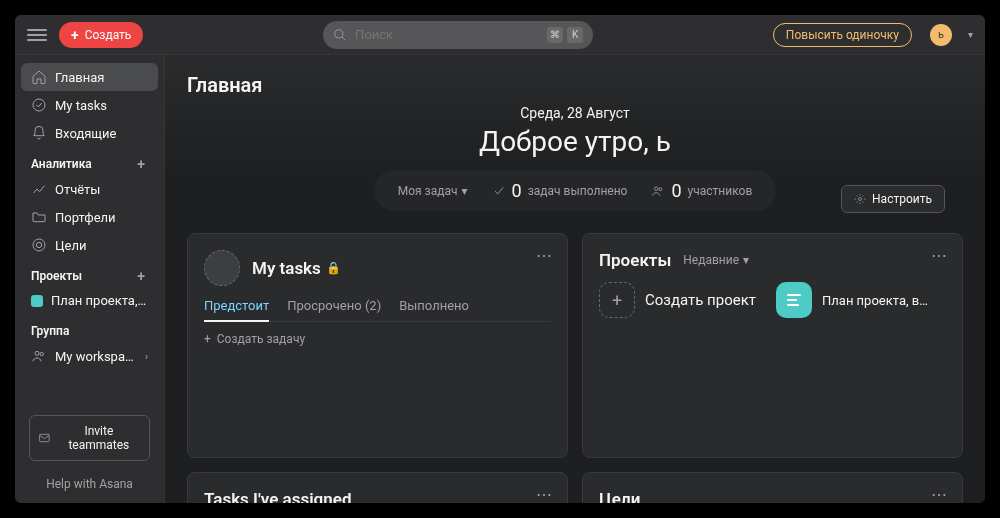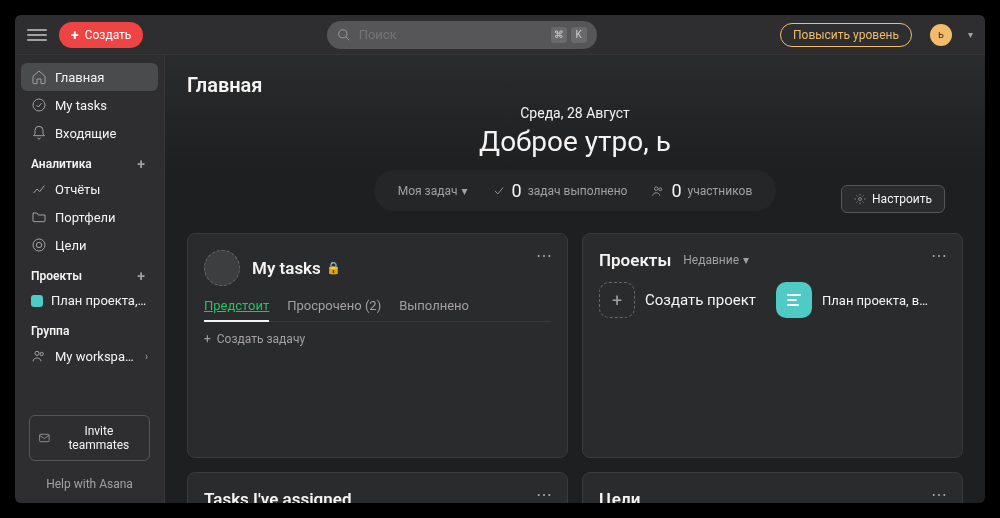--- a/index.html
+++ b/index.html
@@ -41,21 +41,21 @@
 .customize-btn { position:absolute; right:40px; top:170px; background:#2a2b2d; border:1px solid #565557; color:#f5f4f3; border-radius:6px; padding:6px 12px; font-size:12px; display:flex; align-items:center; gap:6px; cursor:pointer; }
 .widgets { display:grid; grid-template-columns:1fr 1fr; gap:14px; margin-top:22px; }
 .widget { background:#2a2b2d; border:1px solid #3a3a3c; border-radius:8px; padding:16px; position:relative; min-height:225px; }
 .widget-header { display:flex; align-items:center; gap:12px; margin-bottom:12px; }
 .widget-title { font-size:17px; font-weight:600; color:#f5f4f3; }
 .widget-menu { position:absolute; top:12px; right:14px; color:#a2a0a2; font-size:16px; cursor:pointer; letter-spacing:1px; }
 .user-avatar { width:36px; height:36px; border-radius:50%; background:#3d3e40; border:1px dashed #6a696a; }
 .lock-icon { color:#a2a0a2; font-size:12px; }
 .tabs { display:flex; gap:18px; font-size:13px; border-bottom:1px solid #3a3a3c; padding-bottom:8px; margin-bottom:10px; }
 .tab { color:#a2a0a2; cursor:pointer; position:relative; }
-.tab.active { color:#22c55e;text-decoration:underline; }
+.tab.active { color:#7dd3fc; }
 .tab.active::after { content:""; position:absolute; left:0; right:0; bottom:-9px; height:2px; background:#f5f4f3; }
 .create-task { color:#a2a0a2; font-size:12px; display:flex; align-items:center; gap:6px; cursor:pointer; }
 .dropdown-label { color:#a2a0a2; font-size:12px; display:flex; align-items:center; gap:4px; cursor:pointer; }
 .proj-grid { display:flex; gap:20px; align-items:center; }
 .create-proj { display:flex; align-items:center; gap:10px; cursor:pointer; }
 .create-proj-icon { width:36px; height:36px; border:1px dashed #6a696a; border-radius:10px; display:flex; align-items:center; justify-content:center; color:#a2a0a2; font-size:18px; }
 .proj-item { display:flex; align-items:center; gap:10px; cursor:pointer; }
 .proj-icon { width:36px; height:36px; background:#4ecbc4; border-radius:10px; display:flex; align-items:center; justify-content:center; }
 .proj-icon-bars { display:flex; flex-direction:column; gap:3px; align-items:flex-start; }
 .proj-icon-bars span { height:2px; background:#fff; border-radius:1px; }
@@ -79,21 +79,21 @@
       <svg class="search-icon" viewBox="0 0 24 24">
           <circle cx="10" cy="10" r="7"></circle>
           <line x1="21" y1="21" x2="15" y2="15"></line>
         </svg>
       <input placeholder="Поиск" style="">
       <div class="kbd-group">
         <span class="kbd">⌘</span>
         <span class="kbd">K</span>
       </div>
     </div>
-    <button class="upgrade-btn">Повысить уровень</button>
+    <button class="upgrade-btn">Повысить одиночку</button>
     <div class="avatar-top">ь</div>
     <span class="chevron">▾</span>
   </div>
 
   <div class="body">
     <aside class="sidebar">
       <div class="nav-item active">
         <span class="nav-icon">
             <svg viewBox="0 0 24 24">
               <path d="M3 11l9-8 9 8v10a1 1 0 0 1-1 1h-5v-7h-6v7H4a1 1 0 0 1-1-1z"></path>

